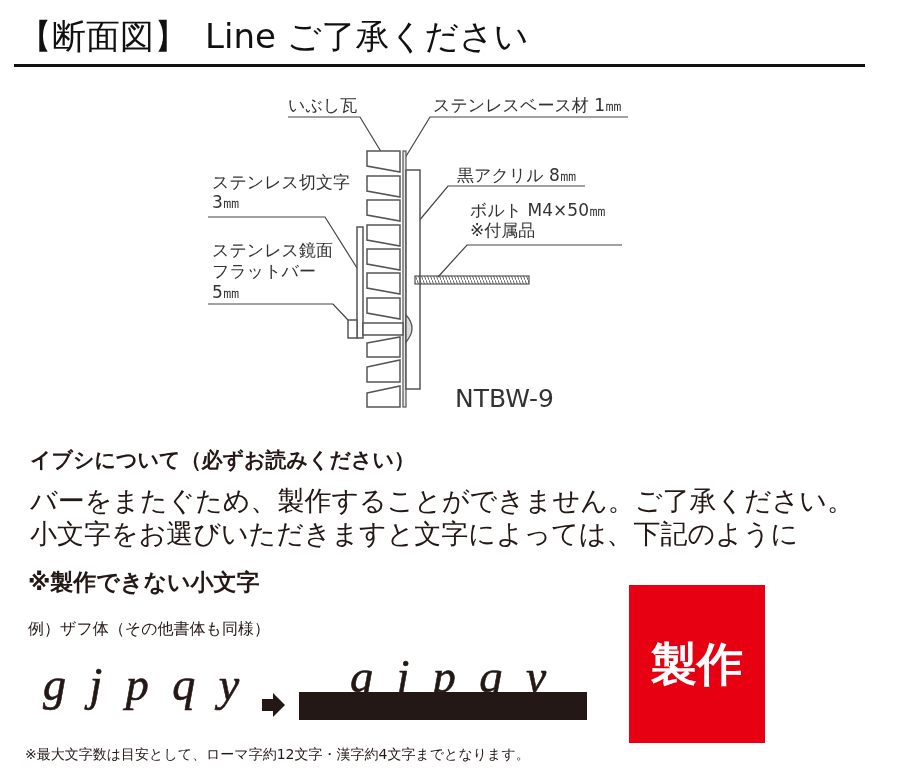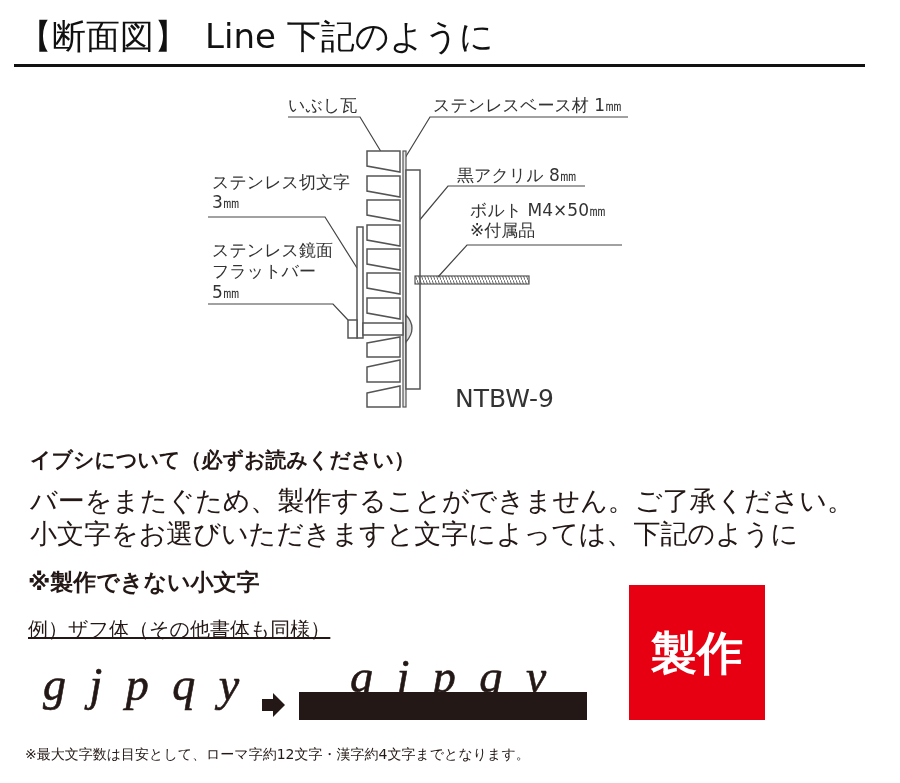--- a/index.html
+++ b/index.html
@@ -10,33 +10,33 @@
   .title-bracket { left: 18px; text-align: center; }
   .title-sub { left: 205px; }
   .rule { left: 14px; top: 64px; width: 851px; height: 3px; background: #111; }
   svg text { font-family: "DejaVu Sans", "Liberation Sans", sans-serif; }
   .lbl { font-size: 17px; fill: #333; }
   .model { font-size: 25px; fill: #333; }
   .notice-heading { left: 30px; top: 447px; font-size: 21px; font-weight: bold; line-height: 26px; }
   .notice-body { left: 30px; top: 484px; font-size: 27px; line-height: 33px; }
   .notice-body div { white-space: nowrap; }
   .unavail-heading { left: 28px; top: 566px; font-size: 23px; font-weight: bold; line-height: 32px; }
-  .example-label { left: 28px; top: 615px; font-size: 20px; line-height: 28px; text-decoration: underline; }
-  .badge { left: 629px; top: 585px; width: 136px; height: 135px; background: #E60012;
+  .example-label { left: 28px; top: 615px; font-size: 16px; line-height: 28px; }
+  .badge { left: 629px; top: 585px; width: 136px; height: 158px; background: #E60012;
            color: #fff; font-weight: bold; font-size: 46px; line-height: 58px;
            display: flex; flex-direction: column; align-items: center; justify-content: center; }
   .footer-note { left: 25px; top: 740px; font-size: 14px; line-height: 28px; }
   .italic-letters { font-family: "Liberation Serif", "DejaVu Serif", serif; font-style: italic;
                     font-size: 46px; letter-spacing: 6px; fill: #231815; stroke: #231815; stroke-width: 0.6; }
 </style>
 </head>
 <body>
 
 <div class="abs title title-bracket">【断面図】</div>
-<div class="abs title title-sub">Line 下記のように</div>
+<div class="abs title title-sub">Line ご了承ください</div>
 <div class="abs rule"></div>
 
 <svg class="abs" style="left:0;top:0" width="900" height="430">
   <defs>
     <pattern id="hatch" patternUnits="userSpaceOnUse" width="3" height="8">
       <line x1="0" y1="0" x2="3" y2="8" stroke="#555" stroke-width="0.9"></line>
     </pattern>
   </defs>
 
   <g fill="none" stroke="#444" stroke-width="1.2">

